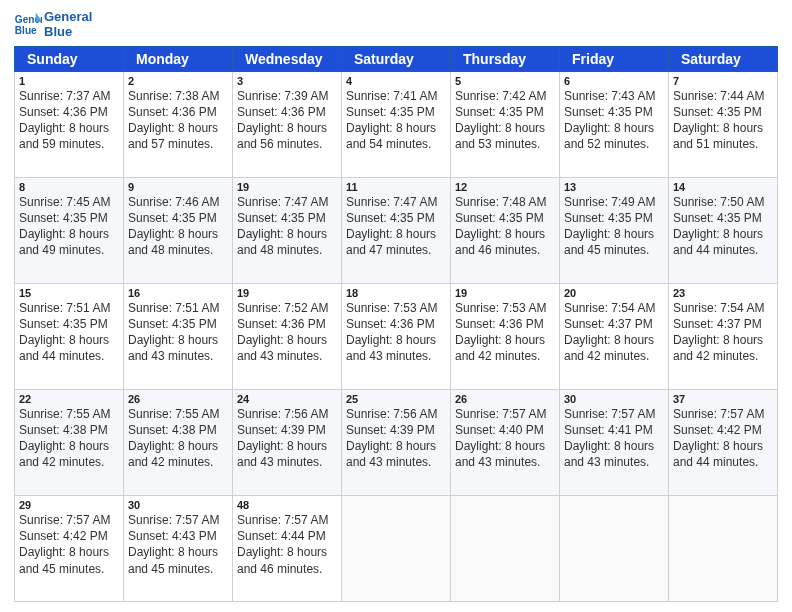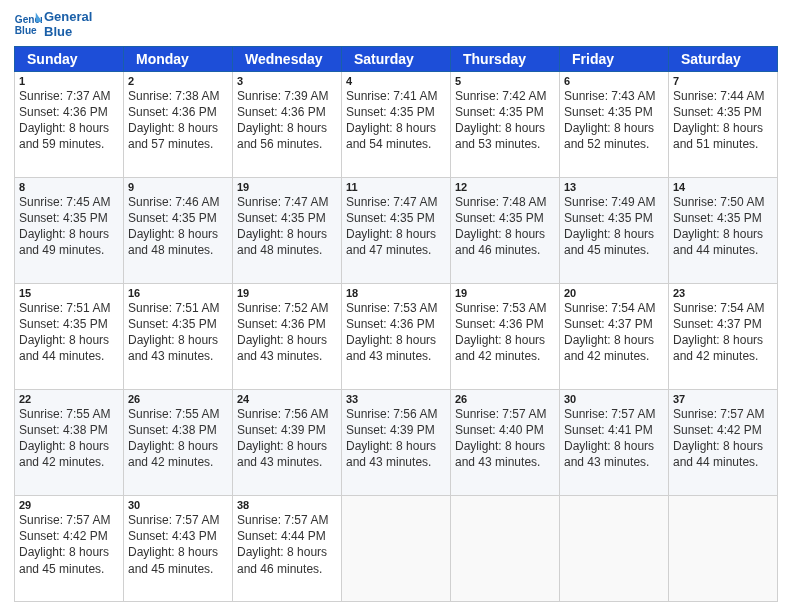--- a/index.html
+++ b/index.html
@@ -222,21 +222,21 @@
           </td>
           <td>
             <span class="day-num">26</span>
         <div class="cell-text">Sunrise: 7:55 AM<br>Sunset: 4:38 PM<br>Daylight: 8 hours and 42 minutes.</div>
           </td>
           <td>
             <span class="day-num">24</span>
         <div class="cell-text">Sunrise: 7:56 AM<br>Sunset: 4:39 PM<br>Daylight: 8 hours and 43 minutes.</div>
           </td>
           <td>
-            <span class="day-num">33</span>
+            <span class="day-num">25</span>
         <div class="cell-text">Sunrise: 7:56 AM<br>Sunset: 4:39 PM<br>Daylight: 8 hours and 43 minutes.</div>
           </td>
           <td>
             <span class="day-num">26</span>
         <div class="cell-text">Sunrise: 7:57 AM<br>Sunset: 4:40 PM<br>Daylight: 8 hours and 43 minutes.</div>
           </td>
           <td>
             <span class="day-num">30</span>
         <div class="cell-text">Sunrise: 7:57 AM<br>Sunset: 4:41 PM<br>Daylight: 8 hours and 43 minutes.</div>
           </td>
@@ -248,21 +248,21 @@
         <tr>
           <td>
             <span class="day-num">29</span>
         <div class="cell-text">Sunrise: 7:57 AM<br>Sunset: 4:42 PM<br>Daylight: 8 hours and 45 minutes.</div>
           </td>
           <td>
             <span class="day-num">30</span>
         <div class="cell-text">Sunrise: 7:57 AM<br>Sunset: 4:43 PM<br>Daylight: 8 hours and 45 minutes.</div>
           </td>
           <td>
-            <span class="day-num">38</span>
+            <span class="day-num">48</span>
         <div class="cell-text">Sunrise: 7:57 AM<br>Sunset: 4:44 PM<br>Daylight: 8 hours and 46 minutes.</div>
           </td>
           <td class="empty"></td>
           <td class="empty"></td>
           <td class="empty"></td>
           <td class="empty"></td>
         </tr>
       </tbody>
   </table>
 </div>

